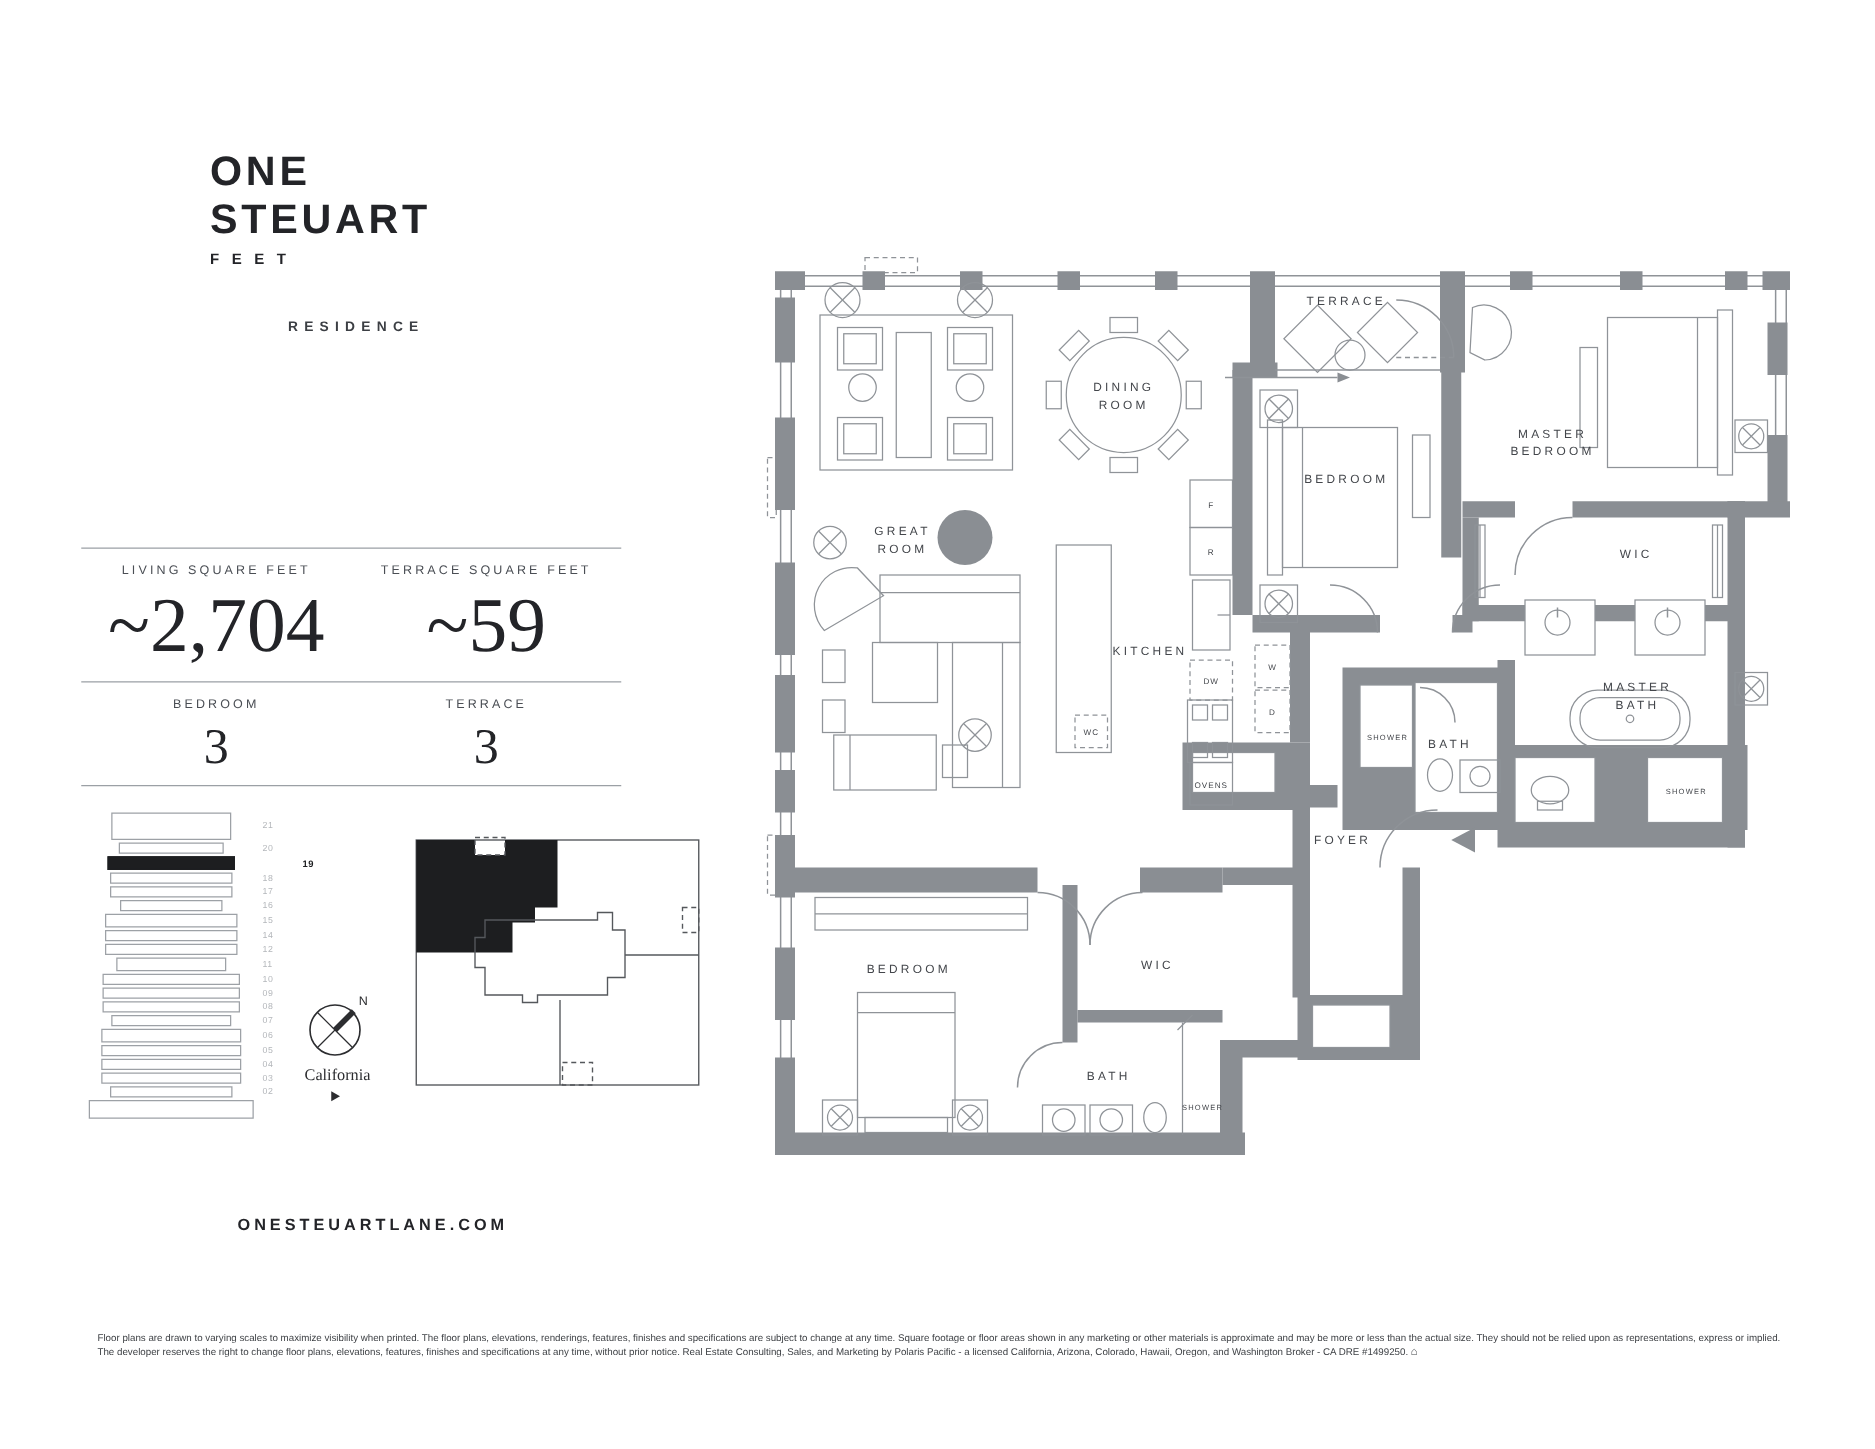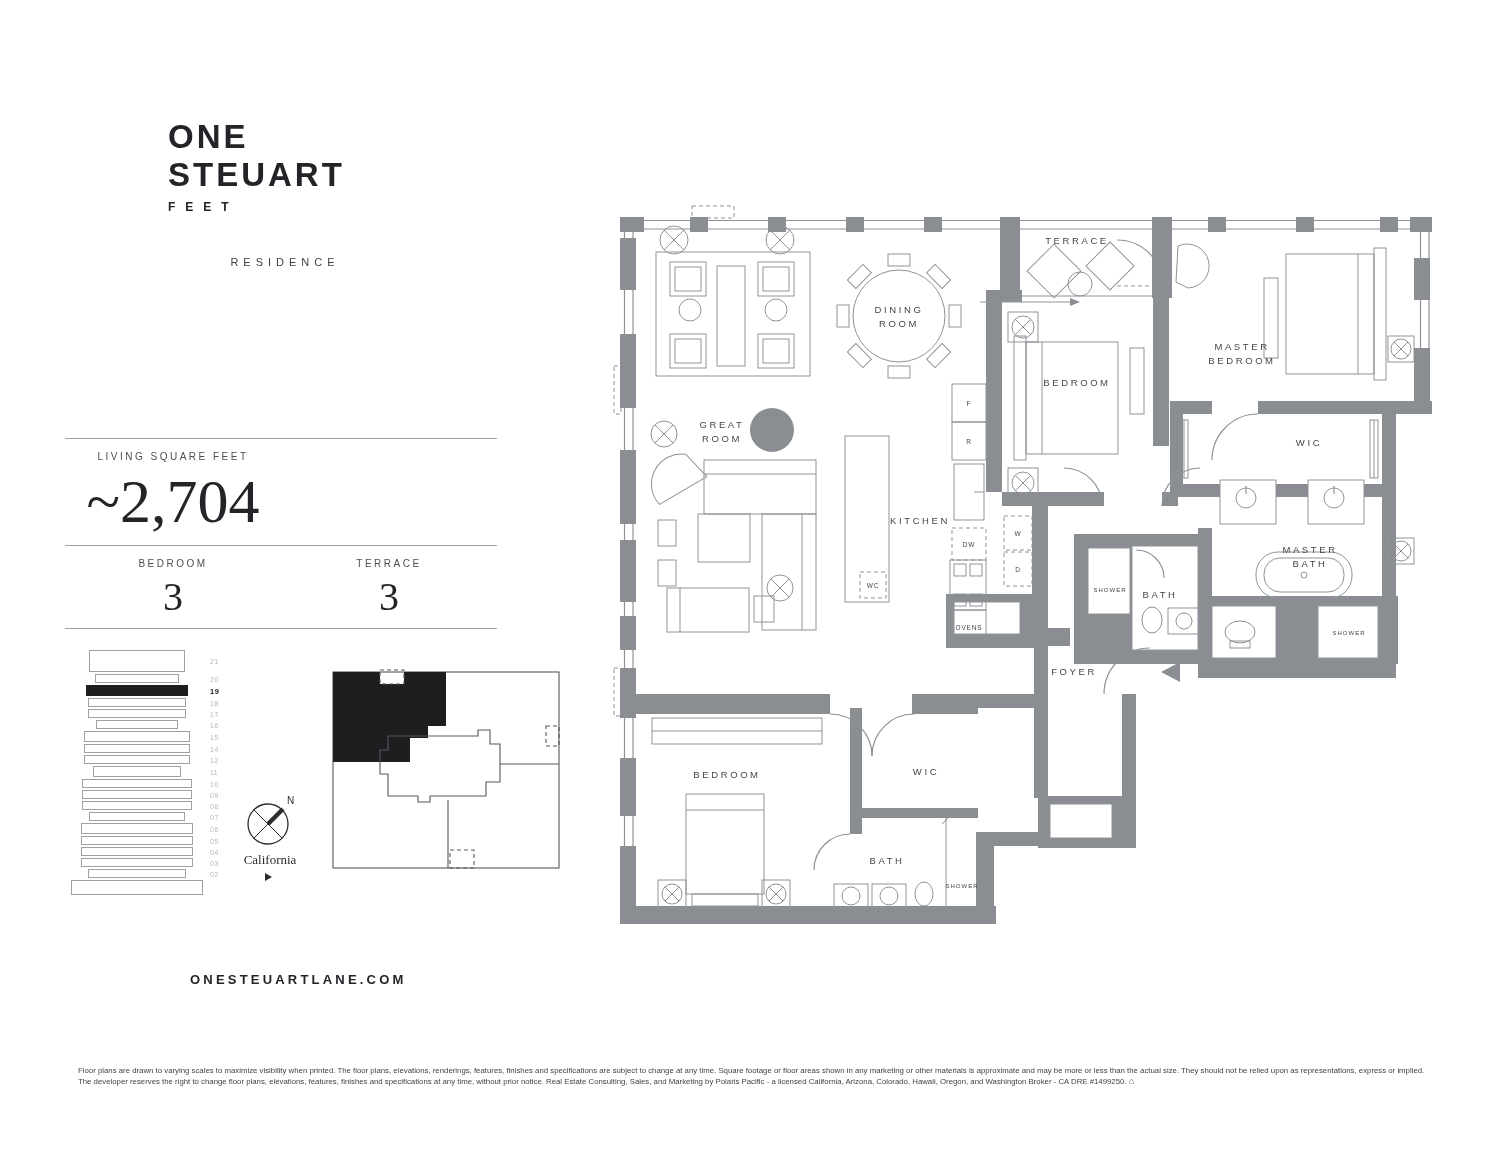--- a/index.html
+++ b/index.html
@@ -4,38 +4,38 @@
 <style>
   html,body{margin:0;padding:0;background:#ffffff;}
   #page{position:relative;width:1500px;height:1159px;background:#ffffff;overflow:hidden;
         font-family:"Liberation Sans",sans-serif;color:#232428;}
   .abs{position:absolute;}
   
   #logo{left:168px;top:118px;width:240px;text-align:left;}
   #logo .l1{font-size:33px;font-weight:600;letter-spacing:3px;color:#232428;}
   #logo .l2{font-size:12px;font-weight:700;letter-spacing:10px;margin-top:6px;color:#232428;}
   #residence{left:175px;top:256px;width:220px;text-align:center;}
-  #residence .lbl{font-size:11px;letter-spacing:5px;color:#3c3f44;}
+  #residence .lbl{font-size:11px;letter-spacing:5px;color:#3c3f44;font-weight:bold;}
   #residence .num{font-family:"Liberation Serif",serif;font-size:70px;font-weight:400;
                   letter-spacing:2px;margin-top:8px;color:#232428;}
   #stats{left:65px;top:438px;width:432px;}
   #stats .rule{height:1px;background:#9ba0a5;}
   #stats .row{display:grid;grid-template-columns:1fr 1fr;text-align:center;}
   #stats .cell{padding:12px 0 8px 0;}
   #stats .slbl{font-size:10px;letter-spacing:2.5px;color:#4a4e54;}
   #stats .sval{font-family:"Liberation Serif",serif;font-size:62px;color:#232428;margin-top:4px;}
   #stats .sval.small{font-size:40px;}
   
   #stack{left:70px;top:650px;width:220px;}
   #stack .srow{position:relative;width:134px;display:flex;justify-content:center;margin-bottom:2px;}
   #stack .bar{background:#fff;border:1px solid #9da1a6;box-sizing:border-box;}
   #stack .bar.hl{background:#1d1e20;border-color:#1d1e20;}
   #stack .flbl{position:absolute;left:140px;top:50%;transform:translateY(-50%);
                font-size:7px;color:#b4b7bb;letter-spacing:.5px;}
-  #stack .flbl.hl{color:#1d1e20;font-weight:700;font-size:7.5px;}
+  #stack .flbl.hl{color:#1d1e20;font-weight:700;font-size:7.5px;margin-left:32px;}
   
   #waterfront{left:212px;top:852px;width:116px;text-align:center;
               font-family:"Liberation Serif",serif;font-size:13px;color:#2c2d30;}
   #wf-arrow{left:265px;top:873px;width:0;height:0;border-left:7px solid #2c2d30;
             border-top:4.5px solid transparent;border-bottom:4.5px solid transparent;}
   
   #site-url{left:190px;top:972px;font-size:13px;font-weight:700;letter-spacing:3.2px;color:#232428;}
   #disclaimer{left:78px;top:1066px;width:1350px;font-size:7.8px;line-height:10px;color:#3f4246;}
   #disclaimer .house{font-size:9px;}
   
@@ -63,20 +63,24 @@
   <div class="abs" id="residence">
     <div class="lbl">RESIDENCE</div>
   </div>
 
   <div class="abs" id="stats">
     <div class="rule"></div>
     <div class="row">
       <div class="cell">
         <div class="slbl">LIVING SQUARE FEET</div>
         <div class="sval">~2,704</div>
+      </div>
+      <div class="cell">
+        <div class="slbl">TERRACE SQUARE FEET</div>
+        <div class="sval">~59</div>
       </div>
     </div>
     <div class="rule"></div>
     <div class="row">
       <div class="cell">
         <div class="slbl">BEDROOM</div>
         <div class="sval small">3</div>
       </div>
       <div class="cell">
         <div class="slbl">TERRACE</div>

